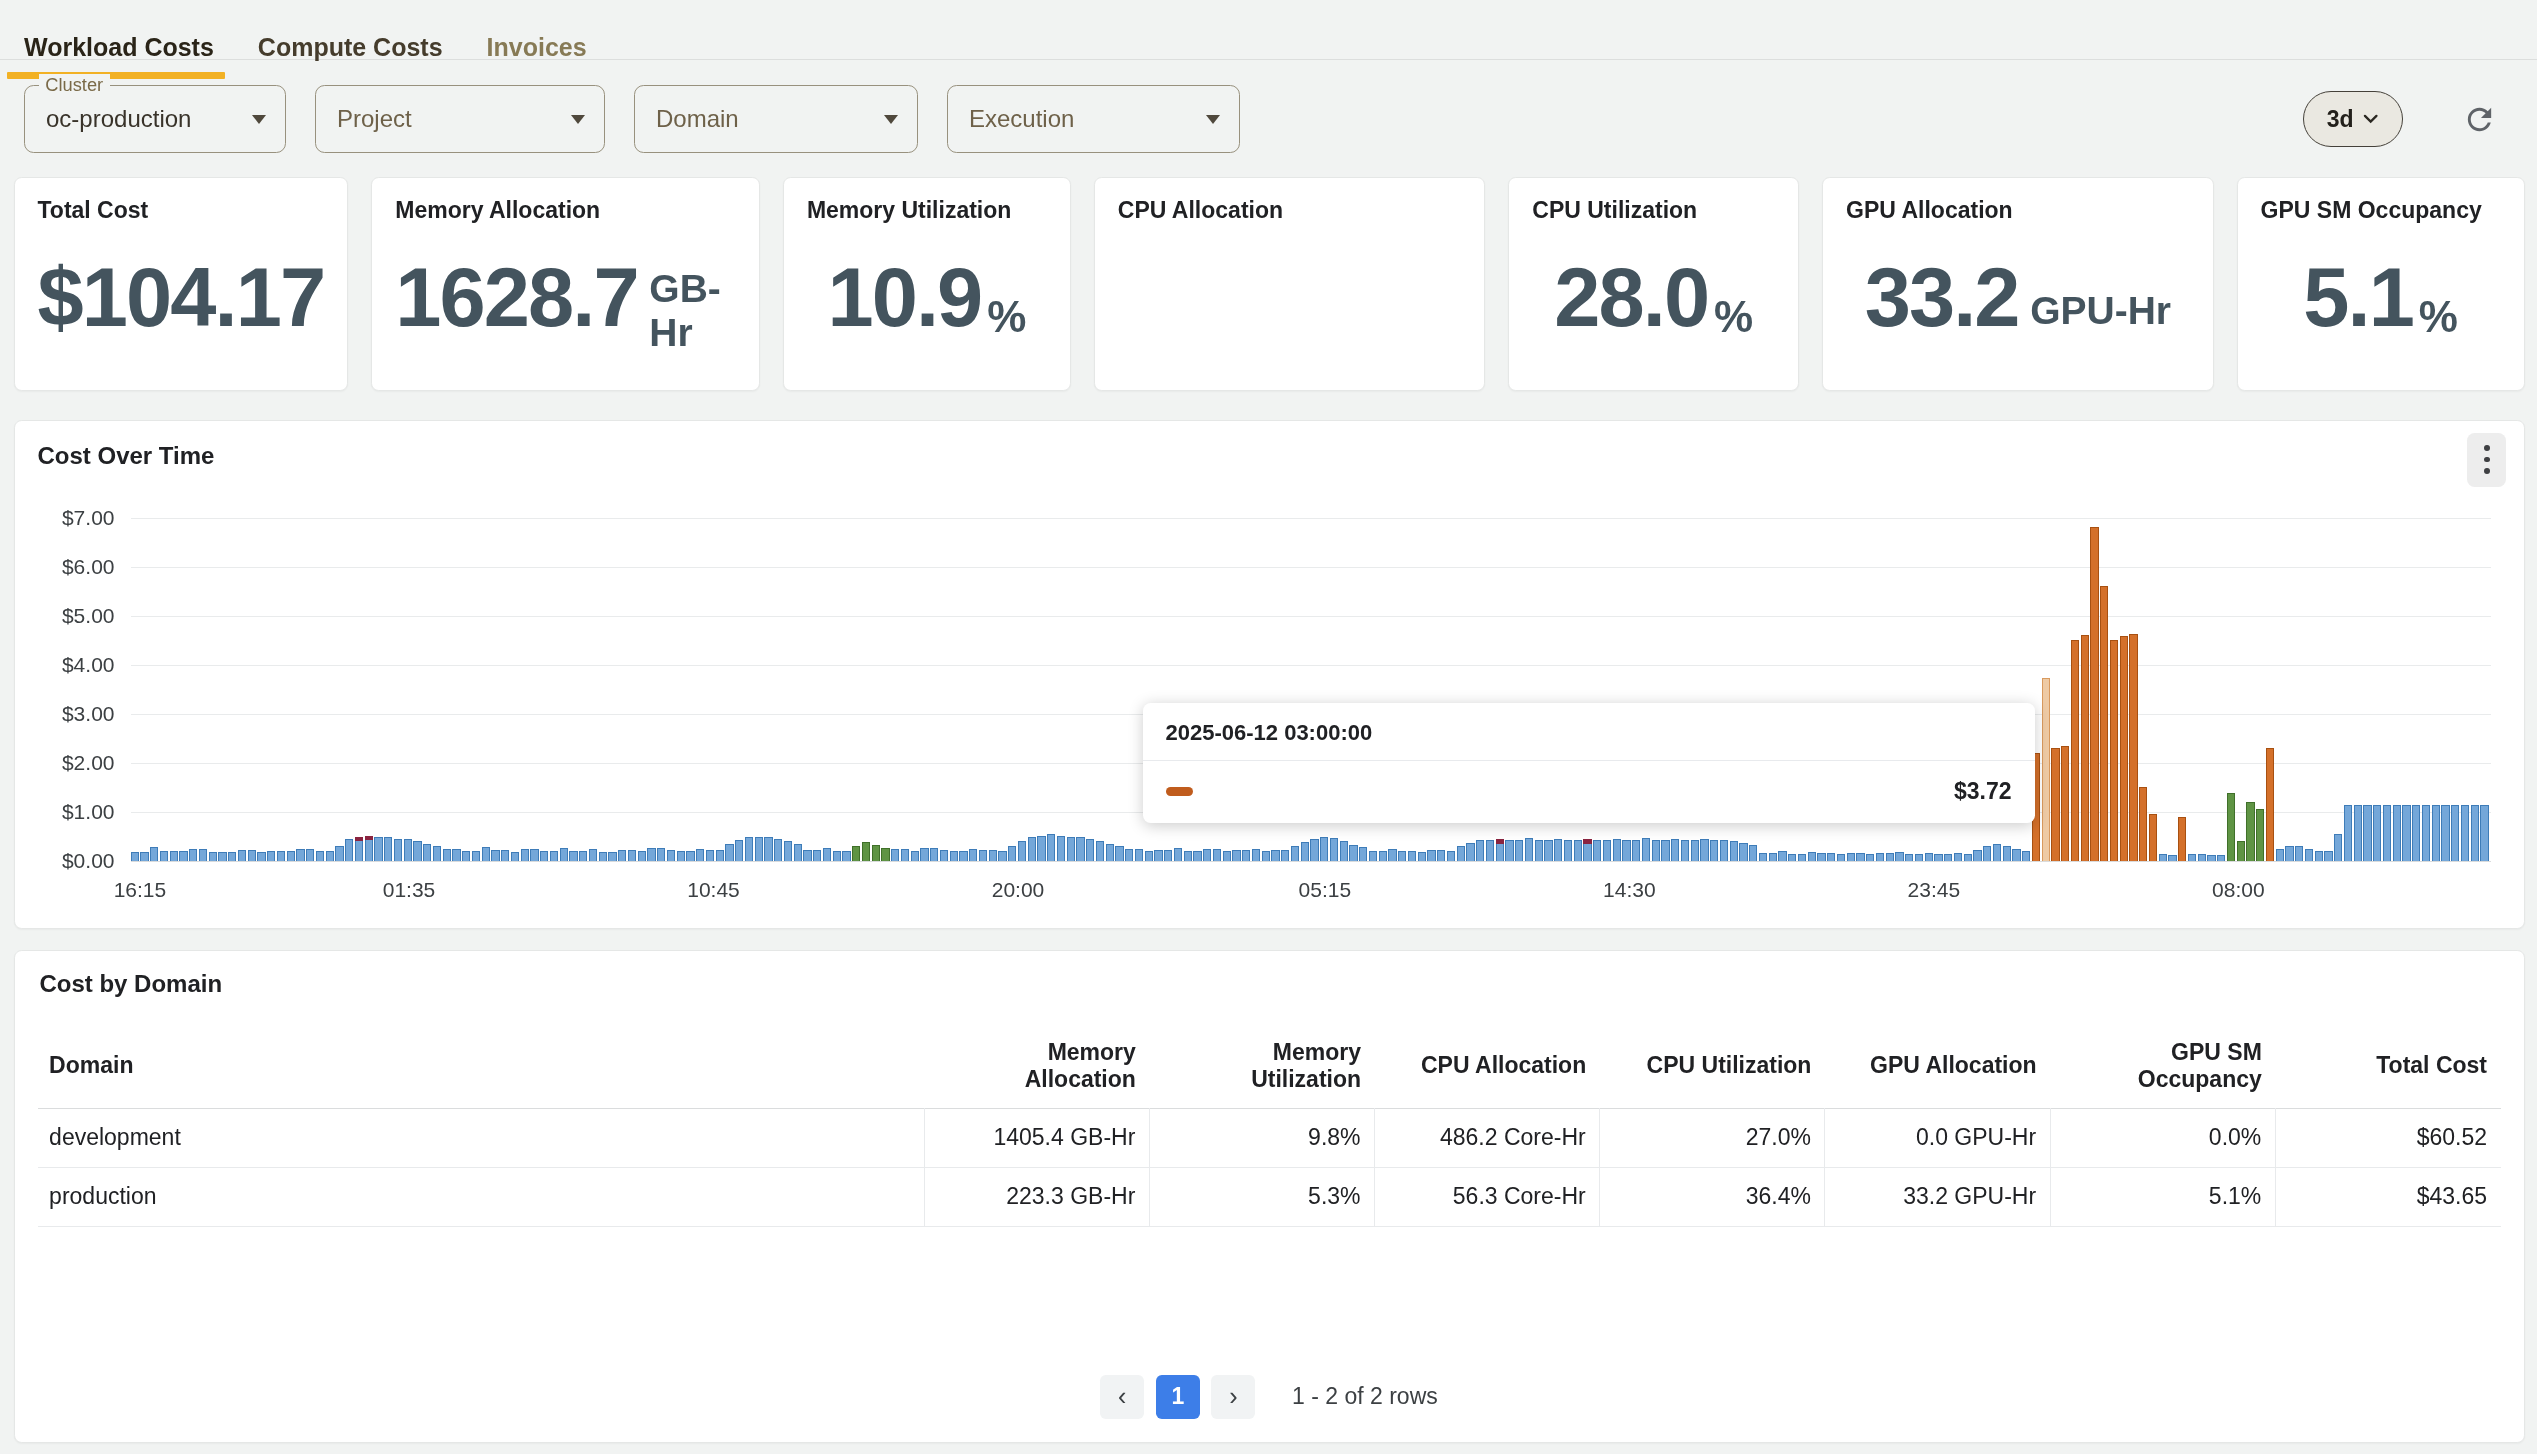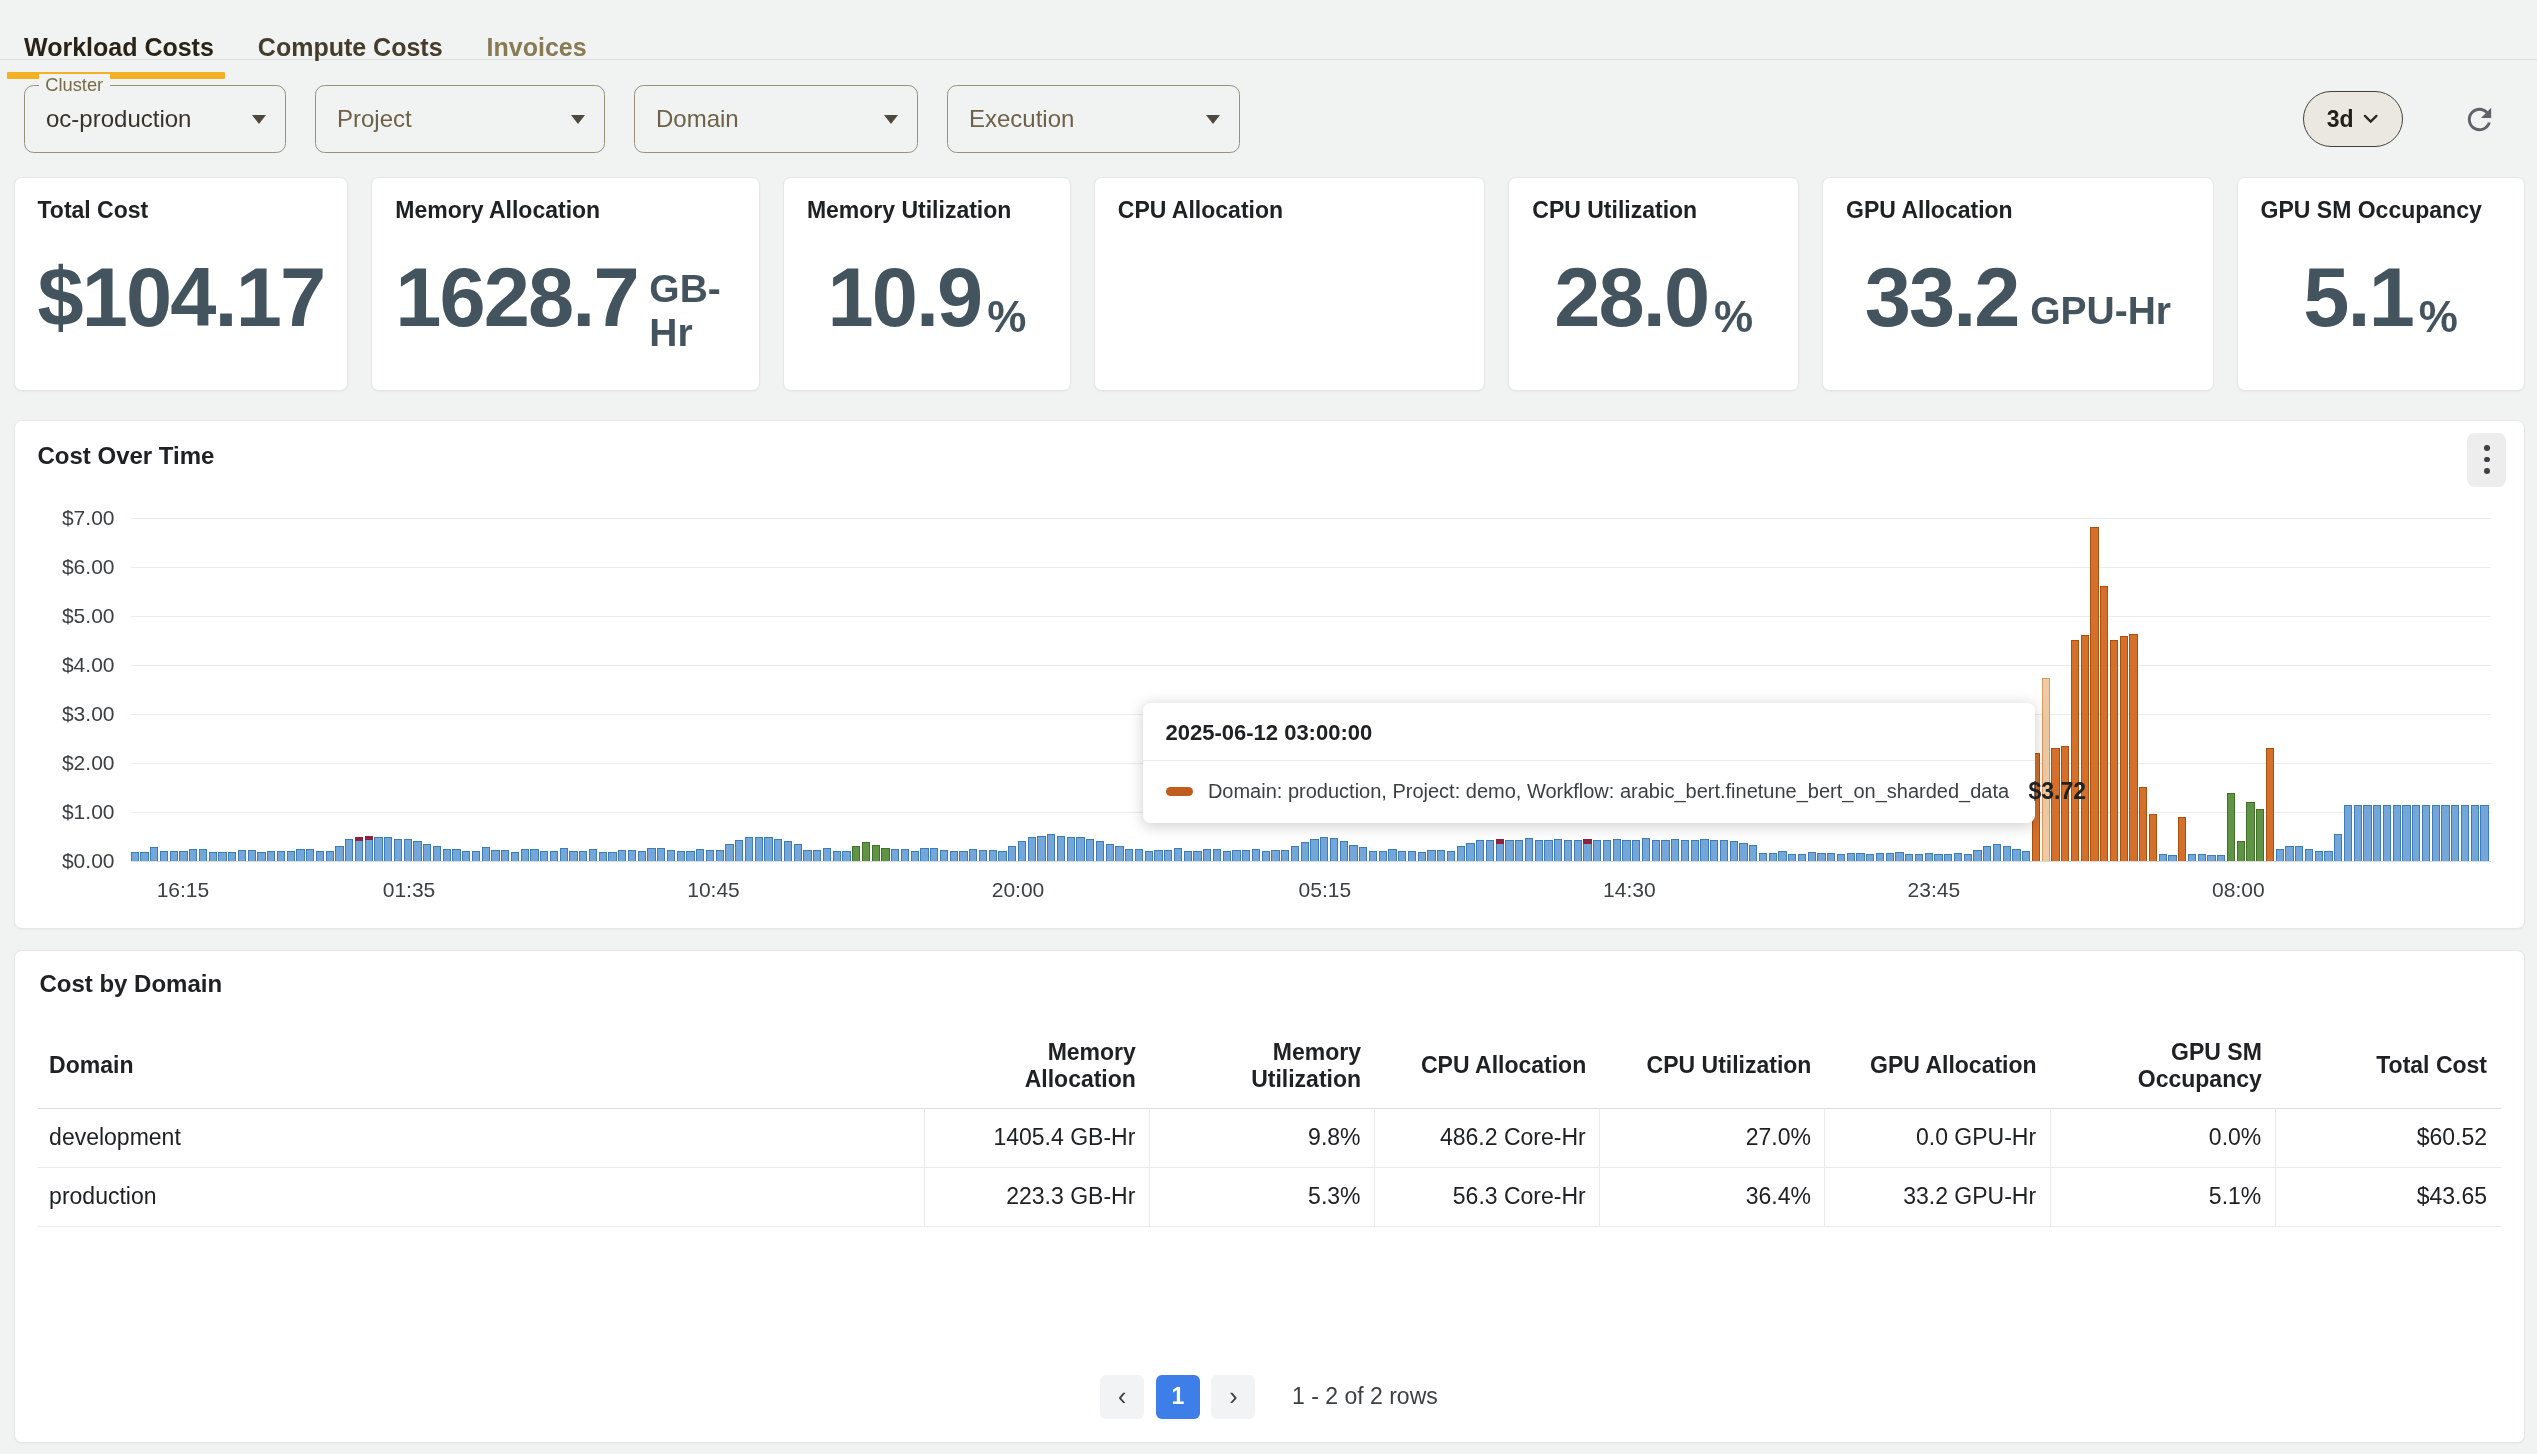--- a/index.html
+++ b/index.html
@@ -459,35 +459,34 @@
         <div class="bar" style="height: 56px; background: rgb(116, 167, 217); border-color: rgb(62, 124, 184);"></div>
         <div class="bar" style="height: 56px; background: rgb(116, 167, 217); border-color: rgb(62, 124, 184);"></div>
         <div class="bar" style="height: 56px; background: rgb(116, 167, 217); border-color: rgb(62, 124, 184);"></div>
         <div class="bar" style="height: 56px; background: rgb(116, 167, 217); border-color: rgb(62, 124, 184);"></div>
         <div class="bar" style="height: 56px; background: rgb(116, 167, 217); border-color: rgb(62, 124, 184);"></div>
         <div class="bar" style="height: 56px; background: rgb(116, 167, 217); border-color: rgb(62, 124, 184);"></div>
         <div class="bar" style="height: 56px; background: rgb(116, 167, 217); border-color: rgb(62, 124, 184);"></div>
       </div>
     </div>
   <div class="xlabels" id="xlabels">
-      <span class="xlabel" style="left: 0.4%; margin-left: 43px;">16:15</span>
+      <span class="xlabel" style="left: 0.4%;">16:15</span>
       <span class="xlabel" style="left: 11.8%;">01:35</span>
       <span class="xlabel" style="left: 24.7%;">10:45</span>
       <span class="xlabel" style="left: 37.6%;">20:00</span>
       <span class="xlabel" style="left: 50.6%;">05:15</span>
       <span class="xlabel" style="left: 63.5%;">14:30</span>
       <span class="xlabel" style="left: 76.4%;">23:45</span>
       <span class="xlabel" style="left: 89.3%;">08:00</span>
     </div>
 
   <div class="tooltip">
     <div class="tooltip-header">2025-06-12 03:00:00</div>
     <div class="tooltip-row">
       <span class="tooltip-swatch" style="background: rgb(192, 92, 29);"></span>
-      <span class="tooltip-label">Domain: production, Project: demo, Workflow: arabic_bert.finetune_bert_on_sharded_data</span>
       <span class="tooltip-value">$3.72</span>
     </div>
   </div>
 </div>
 
 <div class="table-card">
   <div class="table-title">Cost by Domain</div>
   <table>
     <thead>
         <tr id="table-head-row">

